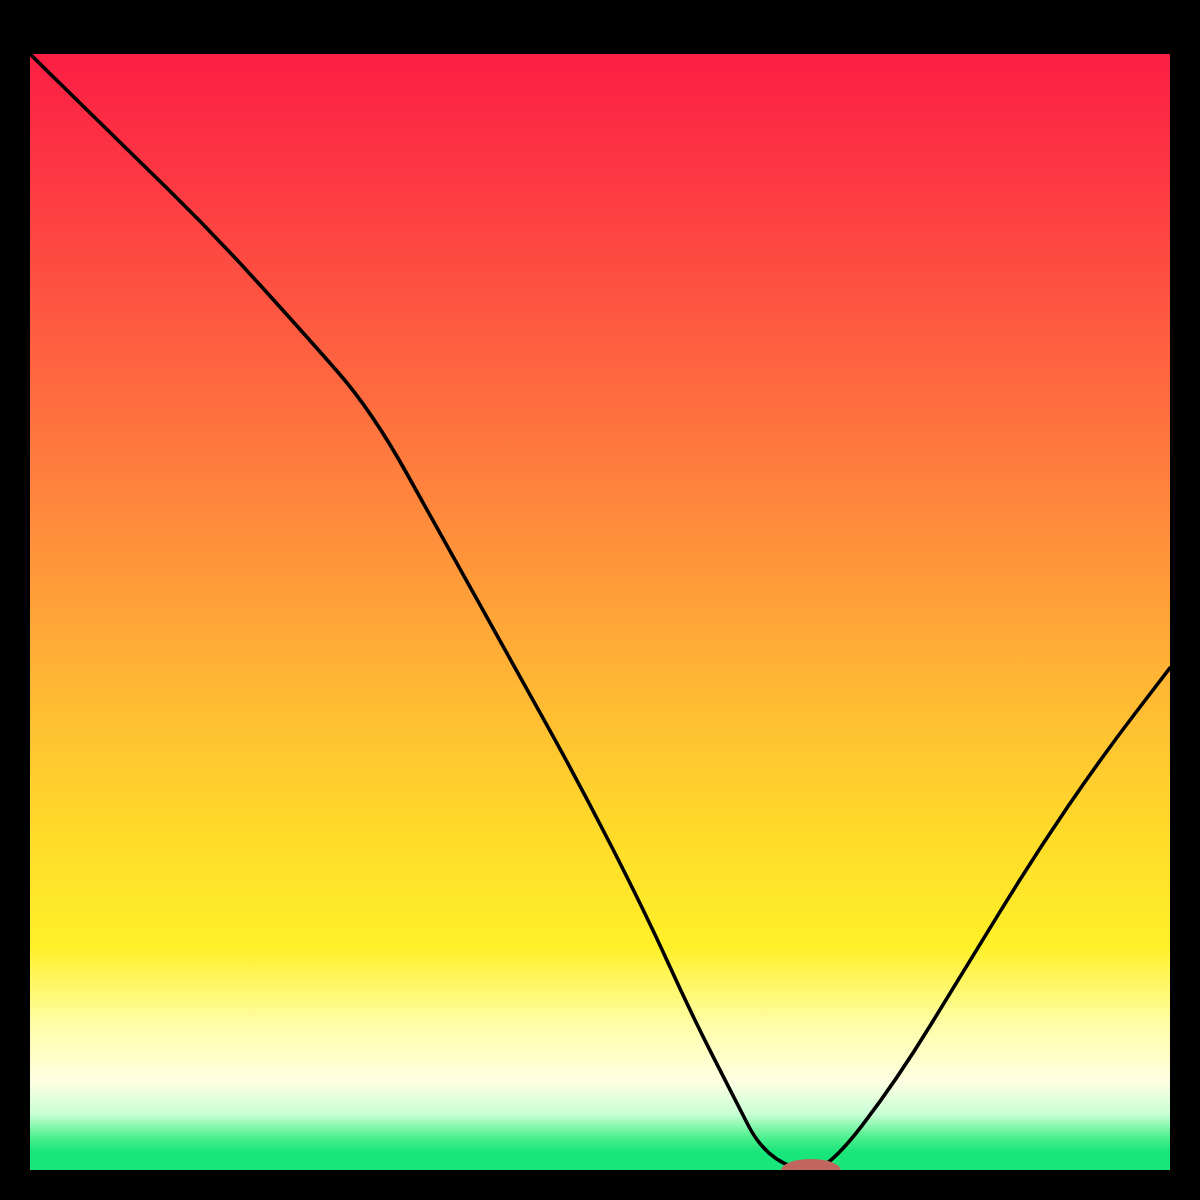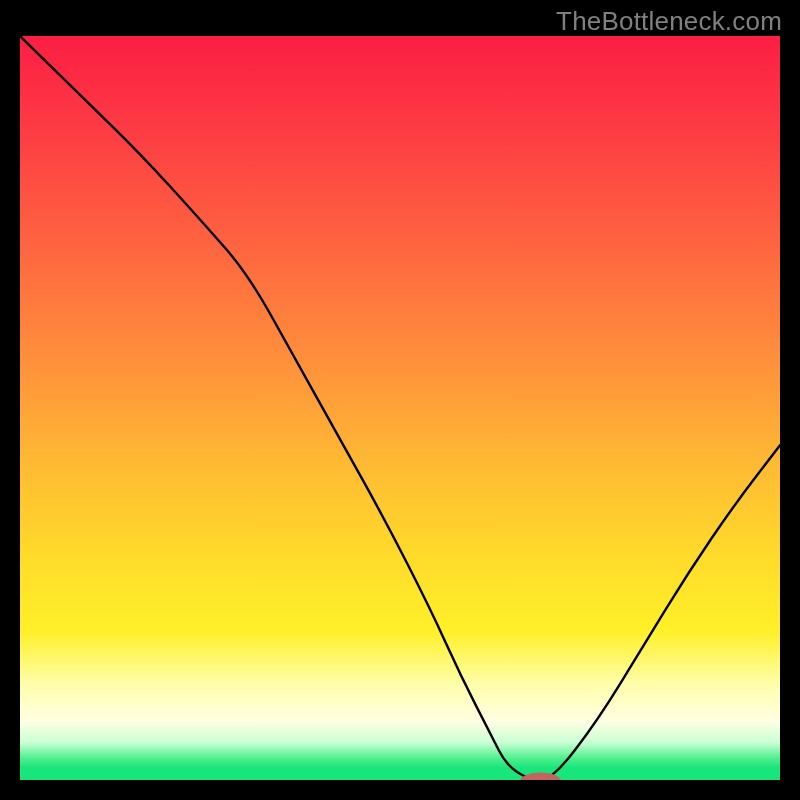--- a/index.html
+++ b/index.html
@@ -76,21 +76,20 @@
     stroke: #000;
     stroke-width: 2.4;
     stroke-linejoin: round;
     stroke-linecap: round;
   }
 </style>
 </head>
 <body>
 
 <div class="frame">
-  <div class="attribution">TheBottleneck.com</div>
 
   <div class="plot">
     <div class="gradient"></div>
     <svg class="curve" viewBox="0 0 760 744" preserveAspectRatio="none">
       <path class="line" d="M 0.0 0.0 Q 0.0 0.0 30.4 29.8 Q 60.8 59.5 91.2 89.3 Q 121.6 119.0 152.0 152.5 Q 182.4 186.0 205.2 212.0 Q 228.0 238.1 250.8 279.0 Q 273.6 319.9 296.4 360.8 Q 319.2 401.8 342.0 442.7 Q 364.8 483.6 387.6 528.2 Q 410.4 572.9 425.6 606.4 Q 440.8 639.8 456.0 669.6 Q 471.2 699.4 478.8 714.2 Q 486.4 729.1 497.8 736.6 Q 509.2 744.0 520.6 744.0 Q 532.0 744.0 554.8 714.2 Q 577.6 684.5 600.4 647.3 Q 623.2 610.1 646.0 572.9 Q 668.8 535.7 691.6 502.2 Q 714.4 468.7 737.2 439.0 T 760.0 409.2"></path>
       <ellipse class="marker" cx="520.6" cy="744.0" rx="19.8" ry="7.4"></ellipse>
     </svg>
   </div>
 </div>
 

